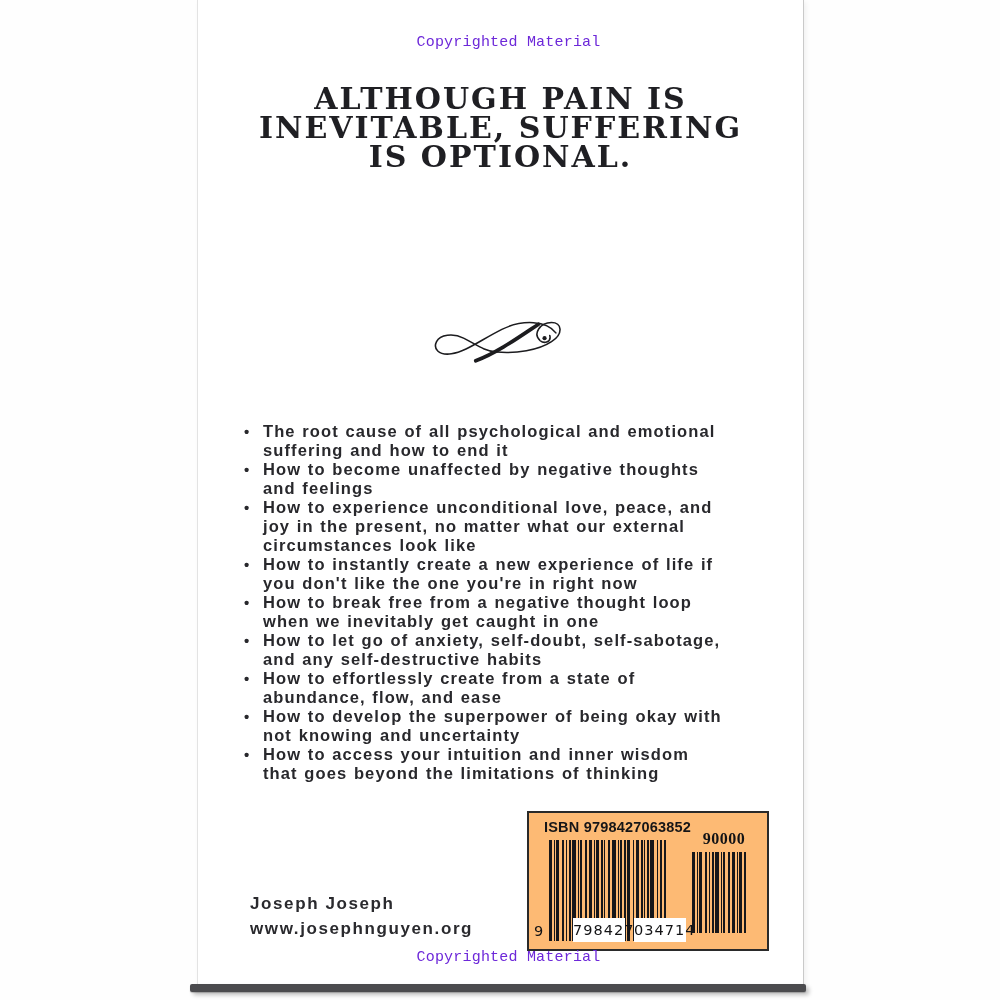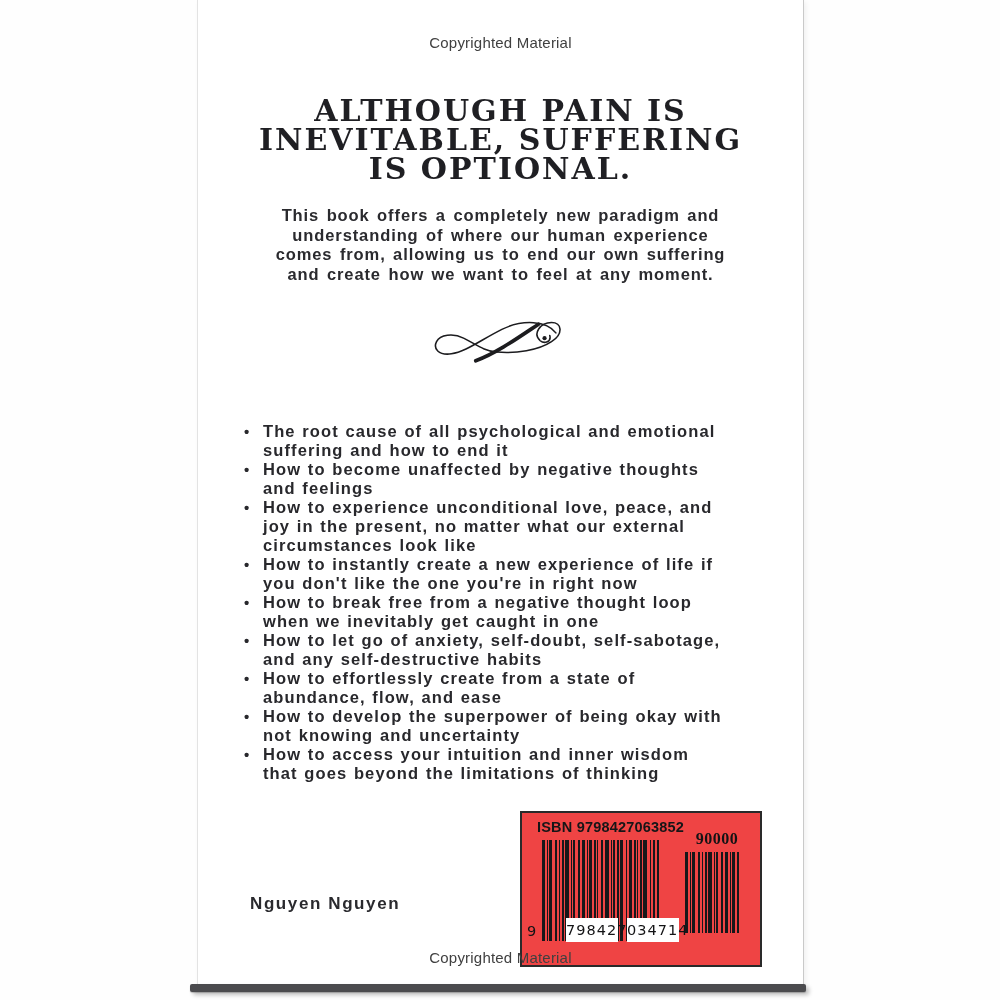--- a/index.html
+++ b/index.html
@@ -14,32 +14,32 @@
     border-right:1px solid #c9c9c9;
     box-shadow:2px 2px 5px rgba(0,0,0,0.06);
   }
   .bottom-edge {
     position:absolute; left:190px; top:984px; width:616px; height:8px;
     background:#4b4b4e; border-radius:2px;
     box-shadow:3px 3px 4px rgba(0,0,0,0.25), 0 1px 1px rgba(0,0,0,0.2);
   }
 
   .copyright {
-    position:absolute; left:0; width:100%; text-align:center;
-    font-size:15px; font-weight:500; color:#404040; letter-spacing:0.2px;
+    position:absolute; left:8px; width:100%; text-align:center;
+    font-size:15px; font-weight:500; color:#6d28d9; letter-spacing:0.2px;font-family:Liberation Mono, monospace;
   }
   .copyright.top { top:34px; }
   .copyright.bottom { top:949px; }
 
   .headline {
     position:absolute; left:0; top:84px; width:100%;
     text-align:center; white-space:pre-line;
     font-family:"DejaVu Serif","Liberation Serif",serif;
     font-weight:700; font-size:30px; line-height:29px;
-    letter-spacing:2px; color:#1f1f23;margin-top:12px;
+    letter-spacing:2px; color:#1f1f23;
   }
 
   .intro {
     position:absolute; left:0; top:206px; width:100%;
     text-align:center; white-space:pre-line;
     font-size:16.5px; font-weight:700; line-height:19.5px;
     letter-spacing:0.9px; word-spacing:2px; color:#2a2a2e;
   }
 
   .flourish { position:absolute; left:0; top:312px; width:100%; text-align:center; }
@@ -57,22 +57,22 @@
   .discover-list li {
     position:relative; padding-left:25px; white-space:pre-line;
     font-size:16.5px; font-weight:700; line-height:19px;
     letter-spacing:1.1px; word-spacing:1px; color:#28282c;
   }
   .discover-list li .bullet {
     position:absolute; left:6px; top:0; font-size:15px; color:#28282c;
   }
 
   .barcode-box {
-    position:absolute; left:322px; top:811px; width:242px; height:156px;
-    background:#ef4444; border:2px solid #2a2a2a;
+    position:absolute; left:329px; top:811px; width:242px; height:140px;
+    background:#fdba74; border:2px solid #2a2a2a;
   }
   .isbn-label {
     position:absolute; left:15px; top:6px;
     font-size:14.5px; font-weight:700; letter-spacing:0.2px; color:#151517;
   }
   .bars { position:absolute; font-size:0; line-height:0; }
   .bars-main { left:20px; top:27px; width:132px; height:101px; }
   .bars-supp { left:163px; top:39px; width:64px; height:81px; }
   .digit-plate {
     position:absolute; top:105px; height:24px; background:#ffffff;
@@ -106,24 +106,20 @@
 
 <div id="stage">
   <div class="page">
 
     <div class="copyright top">Copyrighted Material</div>
 
     <div class="headline">ALTHOUGH PAIN IS
 INEVITABLE, SUFFERING
 IS OPTIONAL.</div>
 
-    <div class="intro">This book offers a completely new paradigm and
-understanding of where our human experience
-comes from, allowing us to end our own suffering
-and create how we want to feel at any moment.</div>
 
     <div class="flourish">
       <svg width="150" height="54" viewBox="0 0 170 62">
         <g fill="none" stroke="#1c1c1f" stroke-linecap="round">
           <path stroke-width="1.8" d="M148 24 C138 10 110 8 86 20 C62 32 44 46 28 48 C13 50 7 42 11 34 C15 26 30 24 42 30 C56 37 66 45 80 46"></path>
           <path stroke-width="4.2" d="M56 56 C80 47 104 30 128 14"></path>
           <path stroke-width="1.8" d="M80 46 C102 48 128 44 143 34 C157 25 155 12 143 12 C130 12 121 25 130 33 C135 37 143 34 141 27"></path>
           <circle cx="135" cy="30" r="2.4" fill="#1c1c1f" stroke="none"></circle>
         </g>
       </svg>
@@ -155,19 +151,20 @@
     <div class="barcode-box">
       <div class="isbn-label">ISBN 9798427063852</div>
       <div class="bars bars-main" id="barsMain"><span style="display:inline-block;vertical-align:top;width:3px;height:101px;background:#17171a;margin-right:2px"></span><span style="display:inline-block;vertical-align:top;width:1px;height:101px;background:#17171a;margin-right:1px"></span><span style="display:inline-block;vertical-align:top;width:3px;height:101px;background:#17171a;margin-right:3px"></span><span style="display:inline-block;vertical-align:top;width:2px;height:101px;background:#17171a;margin-right:2px"></span><span style="display:inline-block;vertical-align:top;width:1px;height:101px;background:#17171a;margin-right:2px"></span><span style="display:inline-block;vertical-align:top;width:2px;height:101px;background:#17171a;margin-right:1px"></span><span style="display:inline-block;vertical-align:top;width:4px;height:101px;background:#17171a;margin-right:2px"></span><span style="display:inline-block;vertical-align:top;width:1px;height:101px;background:#17171a;margin-right:1px"></span><span style="display:inline-block;vertical-align:top;width:2px;height:101px;background:#17171a;margin-right:3px"></span><span style="display:inline-block;vertical-align:top;width:2px;height:101px;background:#17171a;margin-right:2px"></span><span style="display:inline-block;vertical-align:top;width:3px;height:101px;background:#17171a;margin-right:2px"></span><span style="display:inline-block;vertical-align:top;width:1px;height:101px;background:#17171a;margin-right:1px"></span><span style="display:inline-block;vertical-align:top;width:3px;height:101px;background:#17171a;margin-right:2px"></span><span style="display:inline-block;vertical-align:top;width:2px;height:101px;background:#17171a;margin-right:1px"></span><span style="display:inline-block;vertical-align:top;width:1px;height:101px;background:#17171a;margin-right:3px"></span><span style="display:inline-block;vertical-align:top;width:2px;height:101px;background:#17171a;margin-right:2px"></span><span style="display:inline-block;vertical-align:top;width:4px;height:101px;background:#17171a;margin-right:2px"></span><span style="display:inline-block;vertical-align:top;width:1px;height:101px;background:#17171a;margin-right:1px"></span><span style="display:inline-block;vertical-align:top;width:2px;height:101px;background:#17171a;margin-right:2px"></span><span style="display:inline-block;vertical-align:top;width:2px;height:101px;background:#17171a;margin-right:1px"></span><span style="display:inline-block;vertical-align:top;width:3px;height:101px;background:#17171a;margin-right:3px"></span><span style="display:inline-block;vertical-align:top;width:1px;height:101px;background:#17171a;margin-right:2px"></span><span style="display:inline-block;vertical-align:top;width:3px;height:101px;background:#17171a;margin-right:2px"></span><span style="display:inline-block;vertical-align:top;width:2px;height:101px;background:#17171a;margin-right:1px"></span><span style="display:inline-block;vertical-align:top;width:1px;height:101px;background:#17171a;margin-right:2px"></span><span style="display:inline-block;vertical-align:top;width:2px;height:101px;background:#17171a;margin-right:1px"></span><span style="display:inline-block;vertical-align:top;width:4px;height:101px;background:#17171a;margin-right:3px"></span><span style="display:inline-block;vertical-align:top;width:1px;height:101px;background:#17171a;margin-right:2px"></span><span style="display:inline-block;vertical-align:top;width:2px;height:101px;background:#17171a;margin-right:2px"></span><span style="display:inline-block;vertical-align:top;width:2px;height:101px;background:#17171a;margin-right:1px"></span></div>
       <div class="digit-lead">9</div>
       <div class="digit-plate plate1">798427</div>
       <div class="digit-plate plate2">034714</div>
       <div class="price-code">90000</div>
       <div class="bars bars-supp" id="barsSupp"><span style="display:inline-block;vertical-align:top;width:3px;height:81px;background:#17171a;margin-right:2px"></span><span style="display:inline-block;vertical-align:top;width:1px;height:81px;background:#17171a;margin-right:1px"></span><span style="display:inline-block;vertical-align:top;width:3px;height:81px;background:#17171a;margin-right:3px"></span><span style="display:inline-block;vertical-align:top;width:2px;height:81px;background:#17171a;margin-right:2px"></span><span style="display:inline-block;vertical-align:top;width:1px;height:81px;background:#17171a;margin-right:2px"></span><span style="display:inline-block;vertical-align:top;width:2px;height:81px;background:#17171a;margin-right:1px"></span><span style="display:inline-block;vertical-align:top;width:4px;height:81px;background:#17171a;margin-right:2px"></span><span style="display:inline-block;vertical-align:top;width:1px;height:81px;background:#17171a;margin-right:1px"></span><span style="display:inline-block;vertical-align:top;width:2px;height:81px;background:#17171a;margin-right:3px"></span><span style="display:inline-block;vertical-align:top;width:2px;height:81px;background:#17171a;margin-right:2px"></span><span style="display:inline-block;vertical-align:top;width:3px;height:81px;background:#17171a;margin-right:2px"></span><span style="display:inline-block;vertical-align:top;width:1px;height:81px;background:#17171a;margin-right:1px"></span><span style="display:inline-block;vertical-align:top;width:3px;height:81px;background:#17171a;margin-right:2px"></span><span style="display:inline-block;vertical-align:top;width:2px;height:81px;background:#17171a;margin-right:1px"></span></div>
     </div>
 
-    <div class="footer-author">Nguyen Nguyen</div>
+    <div class="footer-author">Joseph Joseph</div>
+    <div class="footer-site">www.josephnguyen.org</div>
 
     <div class="copyright bottom">Copyrighted Material</div>
   </div>
 
   <div class="bottom-edge"></div>
 </div>
 
 </body></html>

